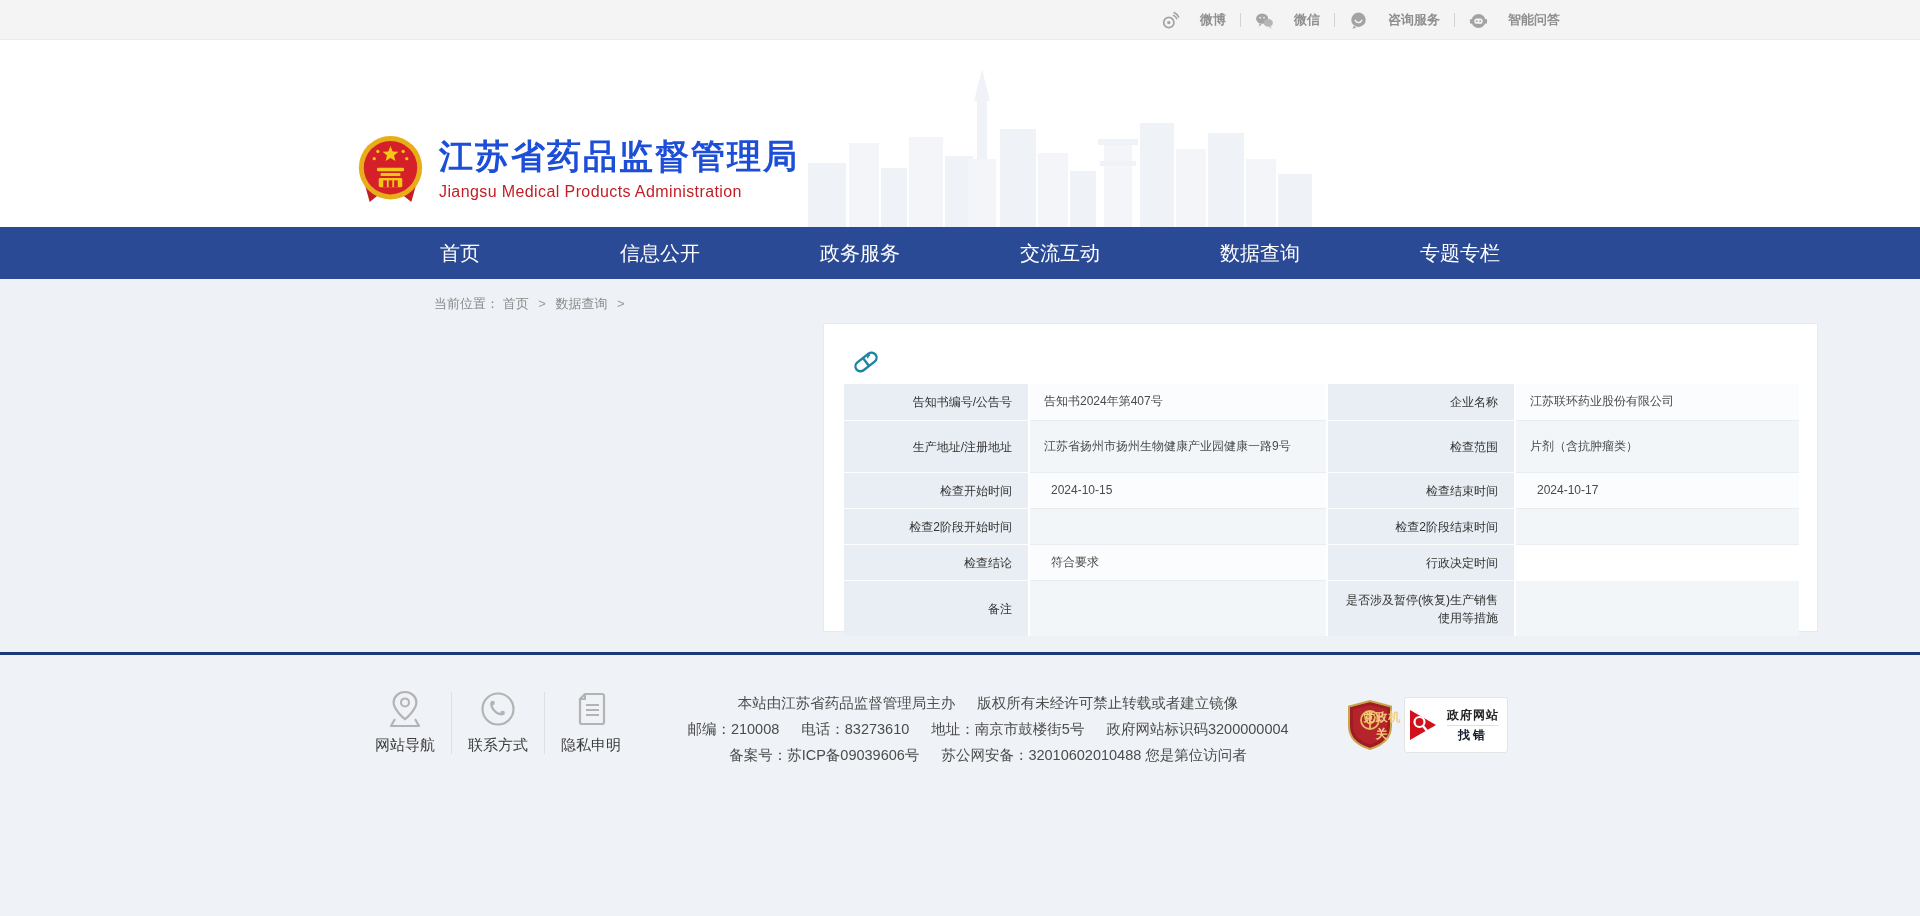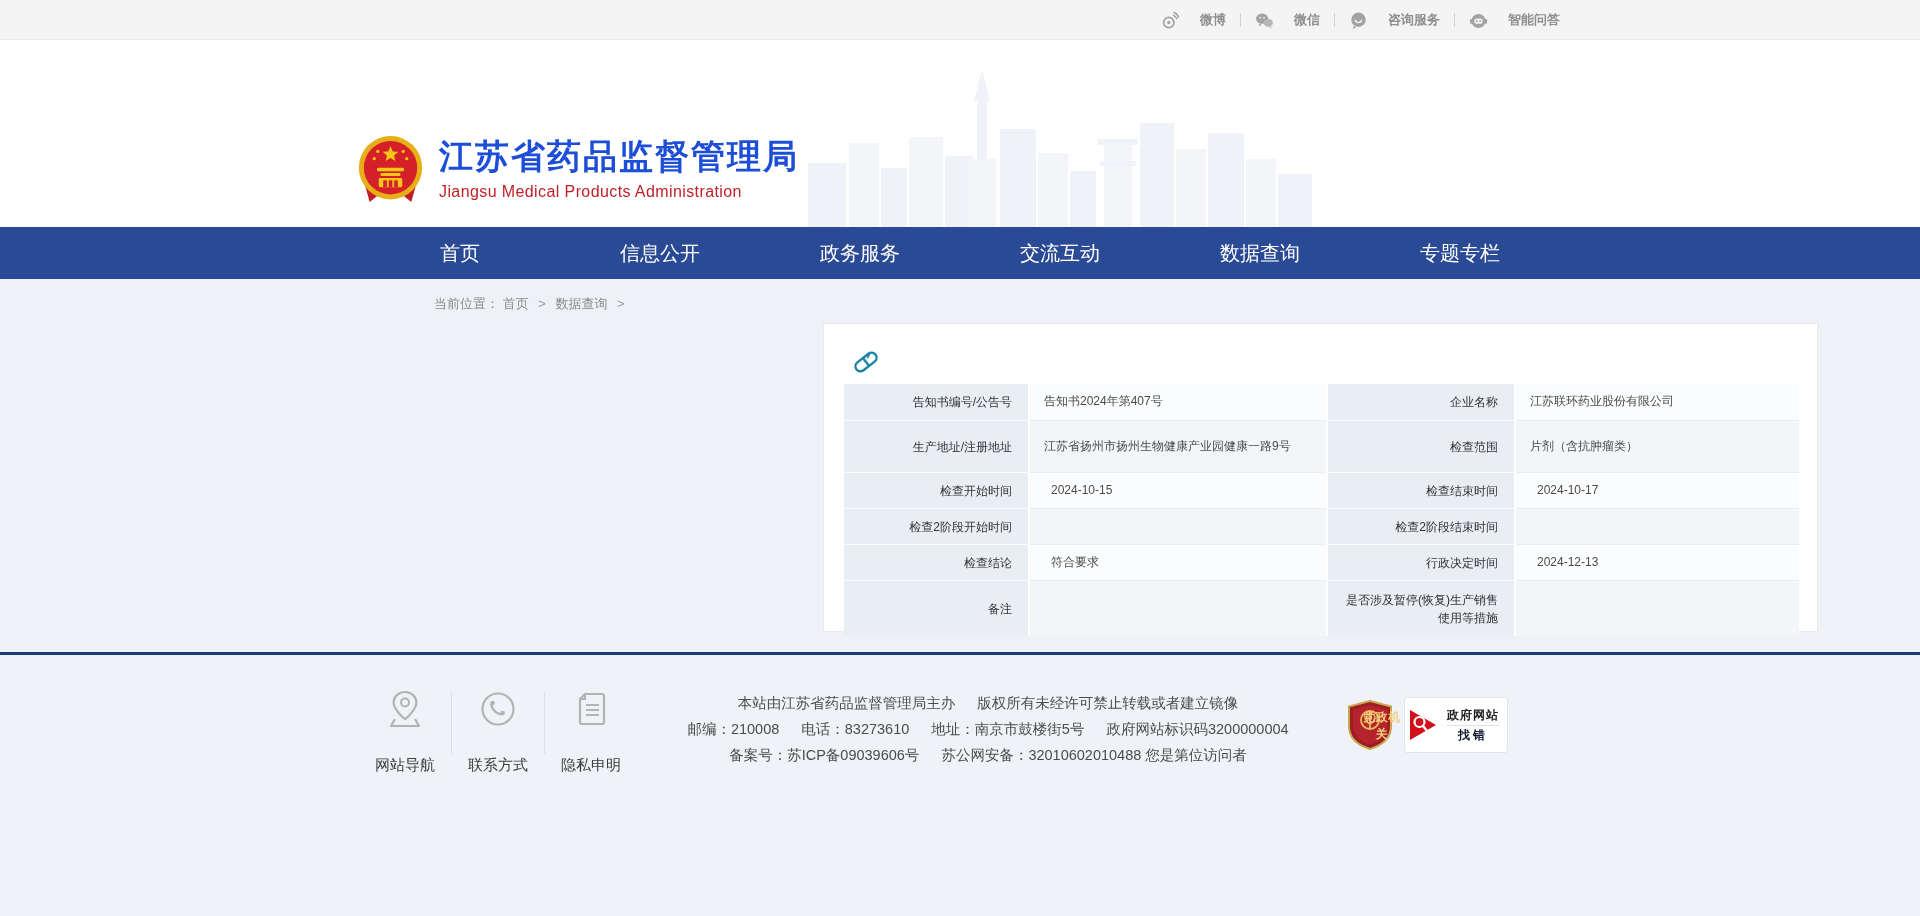--- a/index.html
+++ b/index.html
@@ -66,21 +66,21 @@
   .r3 .cell, .r4 .cell, .r5 .cell { min-height:36px;padding-left:21px; }
   .r6 .cell { min-height:55px; }
 
   
   .foot-line { position:absolute; top:652px; left:0; width:100%; height:3px; background:#1c3a78; }
   .footer { position:absolute; top:655px; left:0; width:100%; height:261px; background:#eff2f6; }
   .footer .container { display:flex; padding-top:35px; }
   .f-links { display:flex; align-items:flex-start; margin-left:6px; }
   .f-link { width:78px; text-align:center; cursor:pointer; }
   .f-link-ic { display:inline-block; width:36px; height:38px; }
-  .f-link-label { margin-top:24px; font-size:15px; color:#3d3d3d; }
+  .f-link-label { margin-top:4px; font-size:15px; color:#3d3d3d; }
   .f-sep { width:1px; height:62px; background:#dcdfe3; margin:2px 7px 0; }
   .f-text { flex:1; text-align:center; color:#4c4c4c; font-size:14.5px; line-height:26px; padding:0 20px; }
   .f-text .seg { display:inline-block; margin:0 9px; }
   .f-badges { display:flex; align-items:center; gap:10px; margin-top:10px; margin-right:52px; height:50px; }
   .badge-party { position:relative; width:48px; height:50px; cursor:pointer; }
   .badge-party-label {
     position:absolute; left:12px; bottom:7px; width:100%; text-align:center;
     font-size:12px; color:#f3cf7e; font-weight:bold; letter-spacing:.5px;
   }
   .badge-err {
@@ -252,21 +252,20 @@
         <div class="trow r4">
           <div class="cell lbl">检查2阶段开始时间</div>
           <div class="cell val"></div>
           <div class="cell lbl lbl2">检查2阶段结束时间</div>
           <div class="cell val"></div>
         </div>
         <div class="trow r5">
           <div class="cell lbl">检查结论</div>
           <div class="cell val">符合要求</div>
           <div class="cell lbl lbl2">行政决定时间</div>
-          <div class="cell val">2024-12-13</div>
         </div>
         <div class="trow r6">
           <div class="cell lbl">备注</div>
           <div class="cell val"></div>
           <div class="cell lbl lbl2">是否涉及暂停(恢复)生产销售使用等措施</div>
           <div class="cell val"></div>
         </div>
       </div>
     </div>
   </div>

